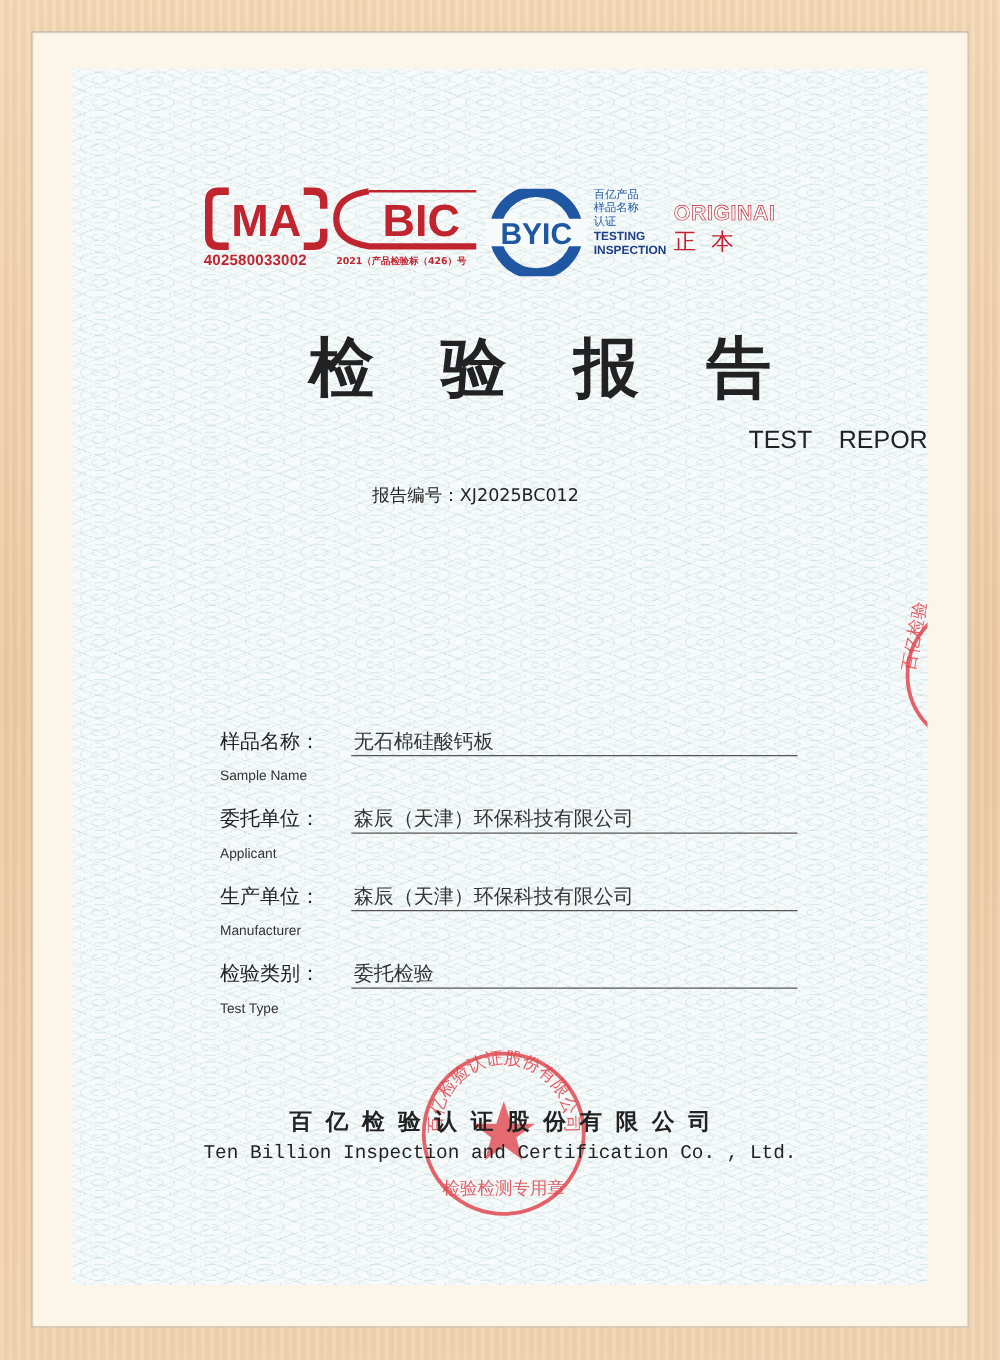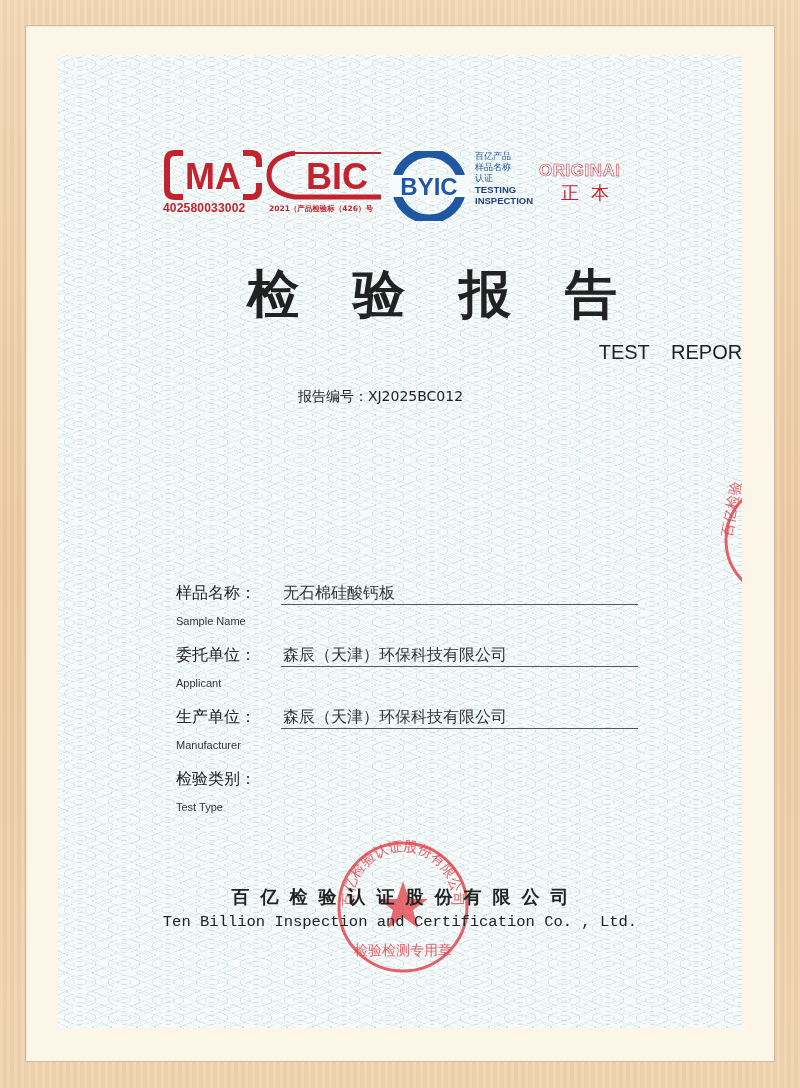--- a/index.html
+++ b/index.html
@@ -24,21 +24,21 @@
   .cma { position:absolute; left:0; top:2px; }
   .cma-num { position:absolute; left:0; top:54px; color:#c0252f; font:bold 12px "Liberation Sans", sans-serif; letter-spacing:0.2px; }
   .cbic { position:absolute; left:102px; top:2px; }
   .cbic-sub { position:absolute; left:106px; top:57px; color:#c0252f; font:bold 7.5px "DejaVu Sans", sans-serif; white-space:nowrap; }
   .byic { position:absolute; left:226px; top:4px; }
   .byic-text { position:absolute; left:312px; top:4px; font-size:9px; line-height:11px; color:#1f57a3; }
   .byic-text .cn { color:#1f57a3; font-family:"DejaVu Serif", serif; }
   .byic-text .en { font:bold 9.5px "Liberation Sans", sans-serif; color:#1d3f85; }
   .orig { position:absolute; left:376px; top:14px; color:#c42230; }
   .orig-en { font:bold 17px "Liberation Sans", sans-serif; letter-spacing:0.5px; -webkit-text-stroke:0.5px #c42230; color:transparent; }
-  .orig-cn { font:18px "DejaVu Serif", serif; margin-left:22px; letter-spacing:12px; }
+  .orig-cn { font:18px "DejaVu Serif", serif; letter-spacing:12px; }
 
   .title-cn { position:absolute; left:0; width:748px; top:205px; text-align:center;
     font:bold 52px "DejaVu Serif", serif; color:#222; letter-spacing:54px; padding-left:54px; box-sizing:border-box; }
   .title-en { position:absolute; left:0; width:696px; top:286px; text-align:right;
     font:20px "Liberation Sans", sans-serif; color:#222; word-spacing:16px; }
   .report-no { position:absolute; left:0; width:645px; top:333px; text-align:center;
     font:14px "DejaVu Sans", sans-serif; color:#222; }
 
   .fields { position:absolute; left:118px; top:528px; width:462px;text-decoration:underline; }
   .field { position:relative; height:62px; }
@@ -119,20 +119,21 @@
       <div class="f-value">森辰（天津）环保科技有限公司</div>
       <div class="f-en">Applicant</div>
     </div>
     <div class="field">
       <div class="f-label">生产单位：</div>
       <div class="f-value">森辰（天津）环保科技有限公司</div>
       <div class="f-en">Manufacturer</div>
     </div>
     <div class="field">
       <div class="f-label">检验类别：</div>
+      <div class="f-value">委托检验</div>
       <div class="f-en">Test Type</div>
     </div>
   </div>
 
   <svg class="seal-bottom" width="140" height="140" viewBox="0 0 140 140">
     <defs>
       <path id="sealArc" d="M22 78 A50 50 0 1 1 118 78"></path>
     </defs>
     <circle cx="70" cy="70" r="64" fill="none" stroke="#e0474f" stroke-width="3" opacity="0.85"></circle>
     <text font-family="DejaVu Serif, serif" font-size="14" fill="#e0474f" opacity="0.85">

